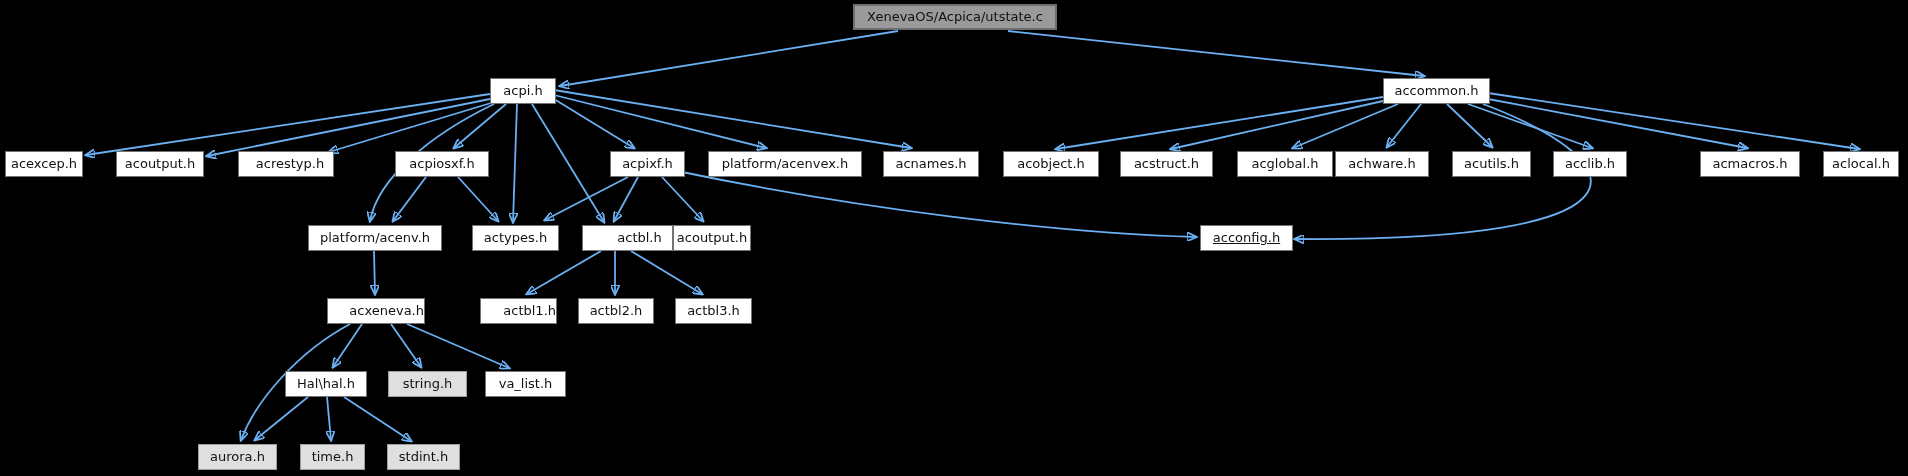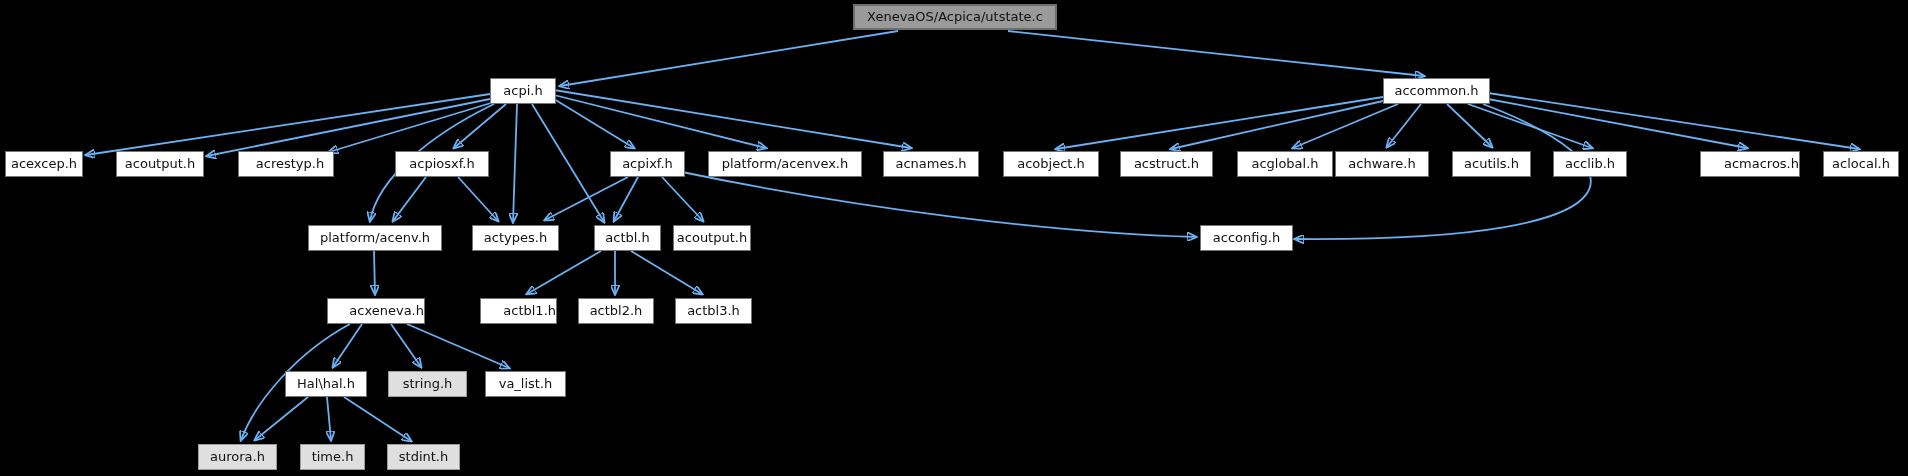--- a/index.html
+++ b/index.html
@@ -46,28 +46,28 @@
   #n-acpiosxf{left:395px; top:151px;width:92px;}
   #n-acpixf  {left:610px; top:151px;width:73px;}
   #n-acenvex {left:708px; top:151px;width:152px;}
   #n-acnames {left:883px; top:151px;width:94px;}
   #n-acobject{left:1003px;top:151px;width:94px;}
   #n-acstruct{left:1120px;top:151px;width:91px;}
   #n-acglobal{left:1237px;top:151px;width:94px;}
   #n-achware {left:1335px;top:151px;width:92px;}
   #n-acutils {left:1452px;top:151px;width:77px;}
   #n-acclib  {left:1553px;top:151px;width:72px;}
-  #n-acmacros{left:1700px;top:151px;width:98px;text-align:right;}
+  #n-acmacros{left:1700px;top:151px;width:98px;}
   #n-aclocal {left:1823px;top:151px;width:74px;}
 
   #n-acenv   {left:308px; top:225px;width:132px;}
   #n-actypes {left:472px; top:225px;width:85px;}
-  #n-actbl   {left:594px; top:225px;width:65px;}
+  #n-actbl   {left:582px; top:225px;width:65px;padding-left:24px;}
   #n-acbuffer{left:673px; top:225px;width:76px;}
-  #n-acconfig{left:1200px;top:225px;width:91px;}
+  #n-acconfig{left:1200px;top:225px;width:91px;text-decoration:underline;}
 
   #n-acxeneva{left:327px; top:298px;width:96px;text-align:right;}
   #n-actbl1  {left:480px; top:298px;width:75px;text-align:right;}
   #n-actbl2  {left:578px; top:298px;width:74px;}
   #n-actbl3  {left:675px; top:298px;width:75px;}
 
   #n-hal     {left:285px; top:371px;width:80px;}
   #n-string  {left:388px; top:371px;width:77px;}
   #n-valist  {left:485px; top:371px;width:79px;}
 

